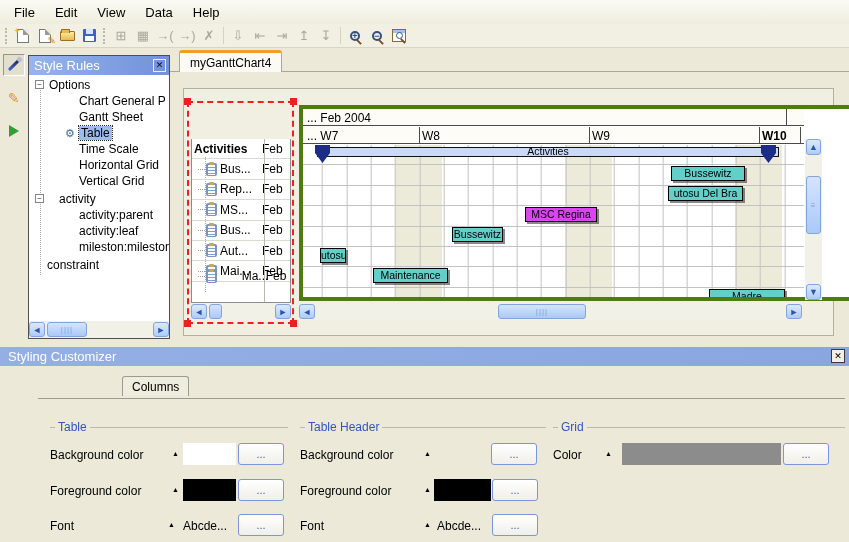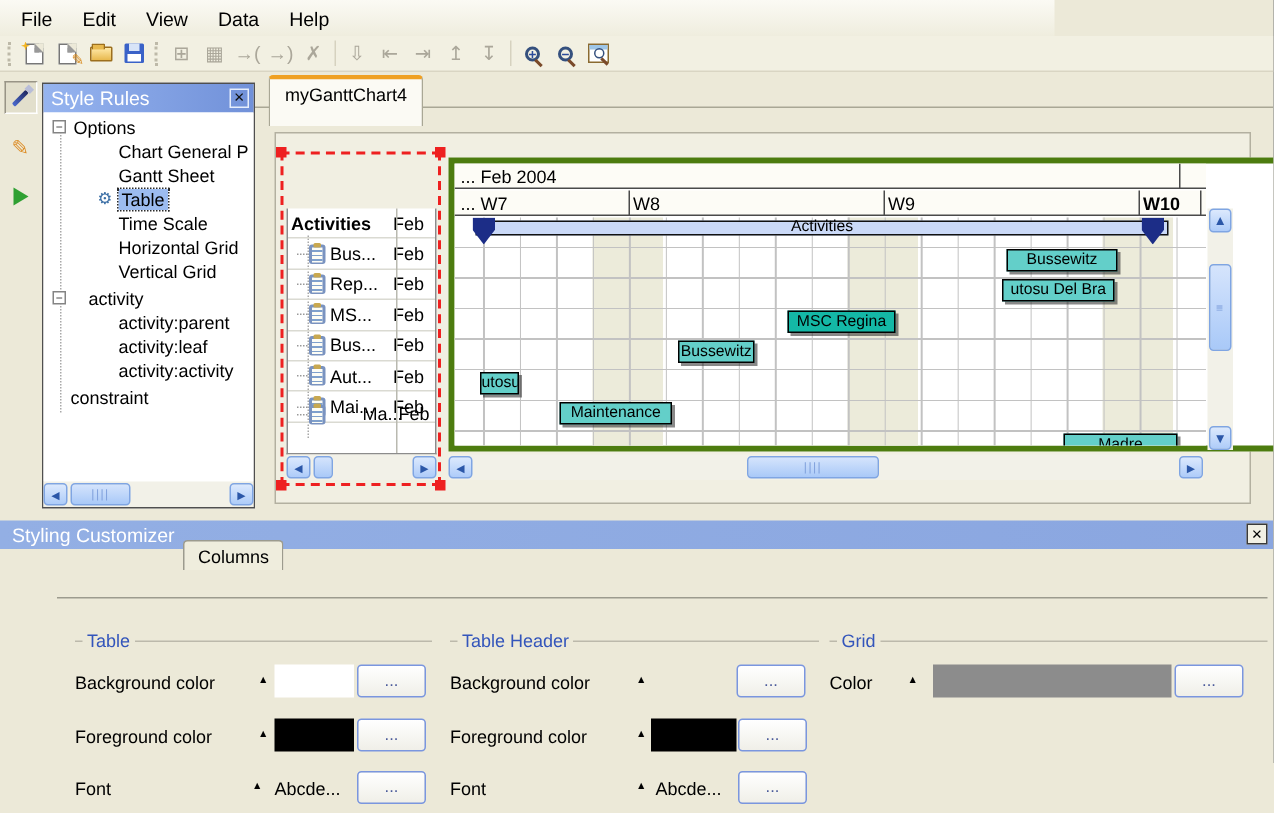--- a/index.html
+++ b/index.html
@@ -1,21 +1,21 @@
 <!DOCTYPE html>
 <html><head>
 <meta charset="utf-8">
 <style>
   html,body{margin:0;padding:0;background:#888;}
   *{box-sizing:border-box;}
   .app{position:relative;width:849px;height:542px;background:#ECE9D8;overflow:hidden;
        font-family:"Liberation Sans",sans-serif;font-size:12px;color:#000;}
 
   
-  .menubar{position:absolute;left:0;top:0;width:703px;height:24px;
+  .menubar{position:absolute;left:0;top:0;width:849px;height:24px;
            background:linear-gradient(#FBFAF4,#EFEDDE);display:flex;align-items:center;padding-left:4px;}
   .menubar span{padding:3px 10px;font-size:13px;cursor:default;}
   .toolbar{position:absolute;left:0;top:24px;width:849px;height:24px;background:#F2F0E2;
            border-bottom:1px solid #D9D5C3;display:flex;align-items:center;padding-left:2px;}
   .grip{width:4px;height:16px;border-left:2px dotted #BDB9A8;margin:0 3px;}
   .tsep{width:1px;height:17px;background:#D6D2BF;margin:0 3px;}
   .tbico{width:22px;height:20px;display:inline-flex;align-items:center;justify-content:center;
          font-size:13px;position:relative;}
   .tbico.dis{color:#ABA79A;}
   .page{width:12px;height:14px;background:#fff;border:1px solid #777;position:relative;}
@@ -71,21 +71,21 @@
   
   .xpb{background:linear-gradient(#DCE9FD,#AECCF9);border:1px solid #7FA5E3;border-radius:3px;
        color:#2B57A8;display:flex;align-items:center;justify-content:center;font-size:9px;}
   .xpb.h{width:16px;height:15px;}
   .xpb.v{width:15px;height:16px;}
   .xpthumb{background:linear-gradient(#D5E4FC,#A9C9F8);border:1px solid #7FA5E3;border-radius:3px;
            display:flex;align-items:center;justify-content:center;color:#7FA0DC;font-size:8px;letter-spacing:1px;}
 
   
   .tabline{position:absolute;left:170px;top:71px;width:679px;height:1px;background:#A9A795;}
-  .doctab{position:absolute;left:179px;top:50px;height:34px;padding:3px 10px 0 10px;background:#FBFAF4;
+  .doctab{position:absolute;left:179px;top:50px;height:22px;padding:3px 10px 0 10px;background:#FBFAF4;
           border:1px solid #A9A795;border-bottom:none;border-top:3px solid #EFA022;
           border-radius:3px 3px 0 0;font-size:12px;}
 
   
   .chart{position:absolute;left:183px;top:88px;width:651px;height:248px;background:#F1EFE2;
          border:1px solid #B3B0A0;}
   
   .gt-header{position:absolute;left:7px;top:16px;width:100px;height:34px;background:#ECE9D8;
              border:1px solid #8C8C8C;}
   .gt-header .h1{position:absolute;left:10px;top:8px;}
@@ -237,21 +237,21 @@
       </div>
       <div class="titem" style="left:50px;top:66px;"><span>Time Scale</span></div>
       <div class="titem" style="left:50px;top:82px;"><span>Horizontal Grid</span></div>
       <div class="titem" style="left:50px;top:98px;"><span>Vertical Grid</span></div>
       <div class="titem" style="left:30px;top:116px;">
         <span class="expbox" style="left:-24px;top:3px;">−</span>
         <span>activity</span>
       </div>
       <div class="titem" style="left:50px;top:132px;"><span>activity:parent</span></div>
       <div class="titem" style="left:50px;top:148px;"><span>activity:leaf</span></div>
-      <div class="titem" style="left:50px;top:164px;"><span>activity:activity</span></div>
+      <div class="titem" style="left:50px;top:164px;"><span>mileston:mileston</span></div>
       <div class="titem" style="left:18px;top:182px;"><span>constraint</span></div>
     </div>
     <div class="srscroll">
       <span class="xpb h">◄</span>
       <span class="xpthumb" style="width:40px;height:15px;margin-left:2px;">||||</span>
       <span class="xpb h" style="margin-left:auto;">►</span>
     </div>
   </div>
 
   <div class="tabline"></div>
@@ -344,21 +344,21 @@
         <div class="stripe" style="left: 432px; background: rgb(236, 235, 218);"></div>
         <div class="gridlines"></div>
 
         <div class="summary-bar" style="left: 14px; top: 1.5px; width: 462px; background: rgb(202, 217, 247);"></div>
         <div class="summary-lbl" style="left:14px;top:1px;width:462px;">Activities</div>
         <div class="smarker" style="left: 12px; top: 0px; background: rgb(28, 45, 135);"></div>
         <div class="smarker" style="left: 458px; top: 0px; background: rgb(28, 45, 135);"></div>
 
         <div class="gbar" style="left: 368px; top: 21px; width: 74px; background: rgb(99, 207, 201);">Bussewitz</div>
         <div class="gbar" style="left: 365px; top: 41px; width: 75px; background: rgb(99, 207, 201);">utosu Del Bra</div>
-        <div class="gbar" style="left: 222px; top: 62px; width: 72px; background: #14b8a6;">MSC Regina</div>
+        <div class="gbar" style="left: 222px; top: 62px; width: 72px; background: #d946ef;">MSC Regina</div>
         <div class="gbar" style="left: 149px; top: 82px; width: 51px; background: rgb(99, 207, 201);">Bussewitz</div>
         <div class="gbar" style="left: 17px; top: 103px; width: 26px; background: rgb(99, 207, 201);">utosu</div>
         <div class="gbar" style="left: 70px; top: 123px; width: 75px; background: rgb(99, 207, 201);">Maintenance</div>
         <div class="gbar" style="left: 406px; top: 144px; width: 76px; background: rgb(99, 207, 201);">Madre</div>
       </div>
     </div>
 
     <div class="vscroll">
       <span class="xpb v" style="position:absolute;left:1px;top:0;">▲</span>
       <span class="xpthumb" style="position:absolute;left:1px;top:37px;width:15px;height:58px;">≡</span>
@@ -371,21 +371,21 @@
       <span class="xpb h" style="position:absolute;right:0;top:1px;">►</span>
     </div>
   </div>
 
   <div class="cust">
     <div class="custtitle">
       <span>Styling Customizer</span>
     </div>
     <span class="custclose">✕</span>
 
-    <span class="ctab" style="left:122px;top:13px;height:20px;"><span class="t">Columns</span></span>
+    <span class="ctab" style="left:122px;top:29px;height:20px;"><span class="t">Columns</span></span>
     <div class="ctabline"></div>
 
     <div class="group" style="left:50px;top:80px;width:238px;height:1px;">
       <span class="gtitle">Table</span>
     </div>
     <span class="flabel" style="left:50px;top:101px;">Background color</span>
     <span class="fmark" style="left:172px;top:103px;">▲</span>
     <span class="swatch" style="left: 183px; top: 96px; width: 53px; background: rgb(255, 255, 255);"></span>
     <span class="dots" style="left:238px;top:96px;">...</span>
 

